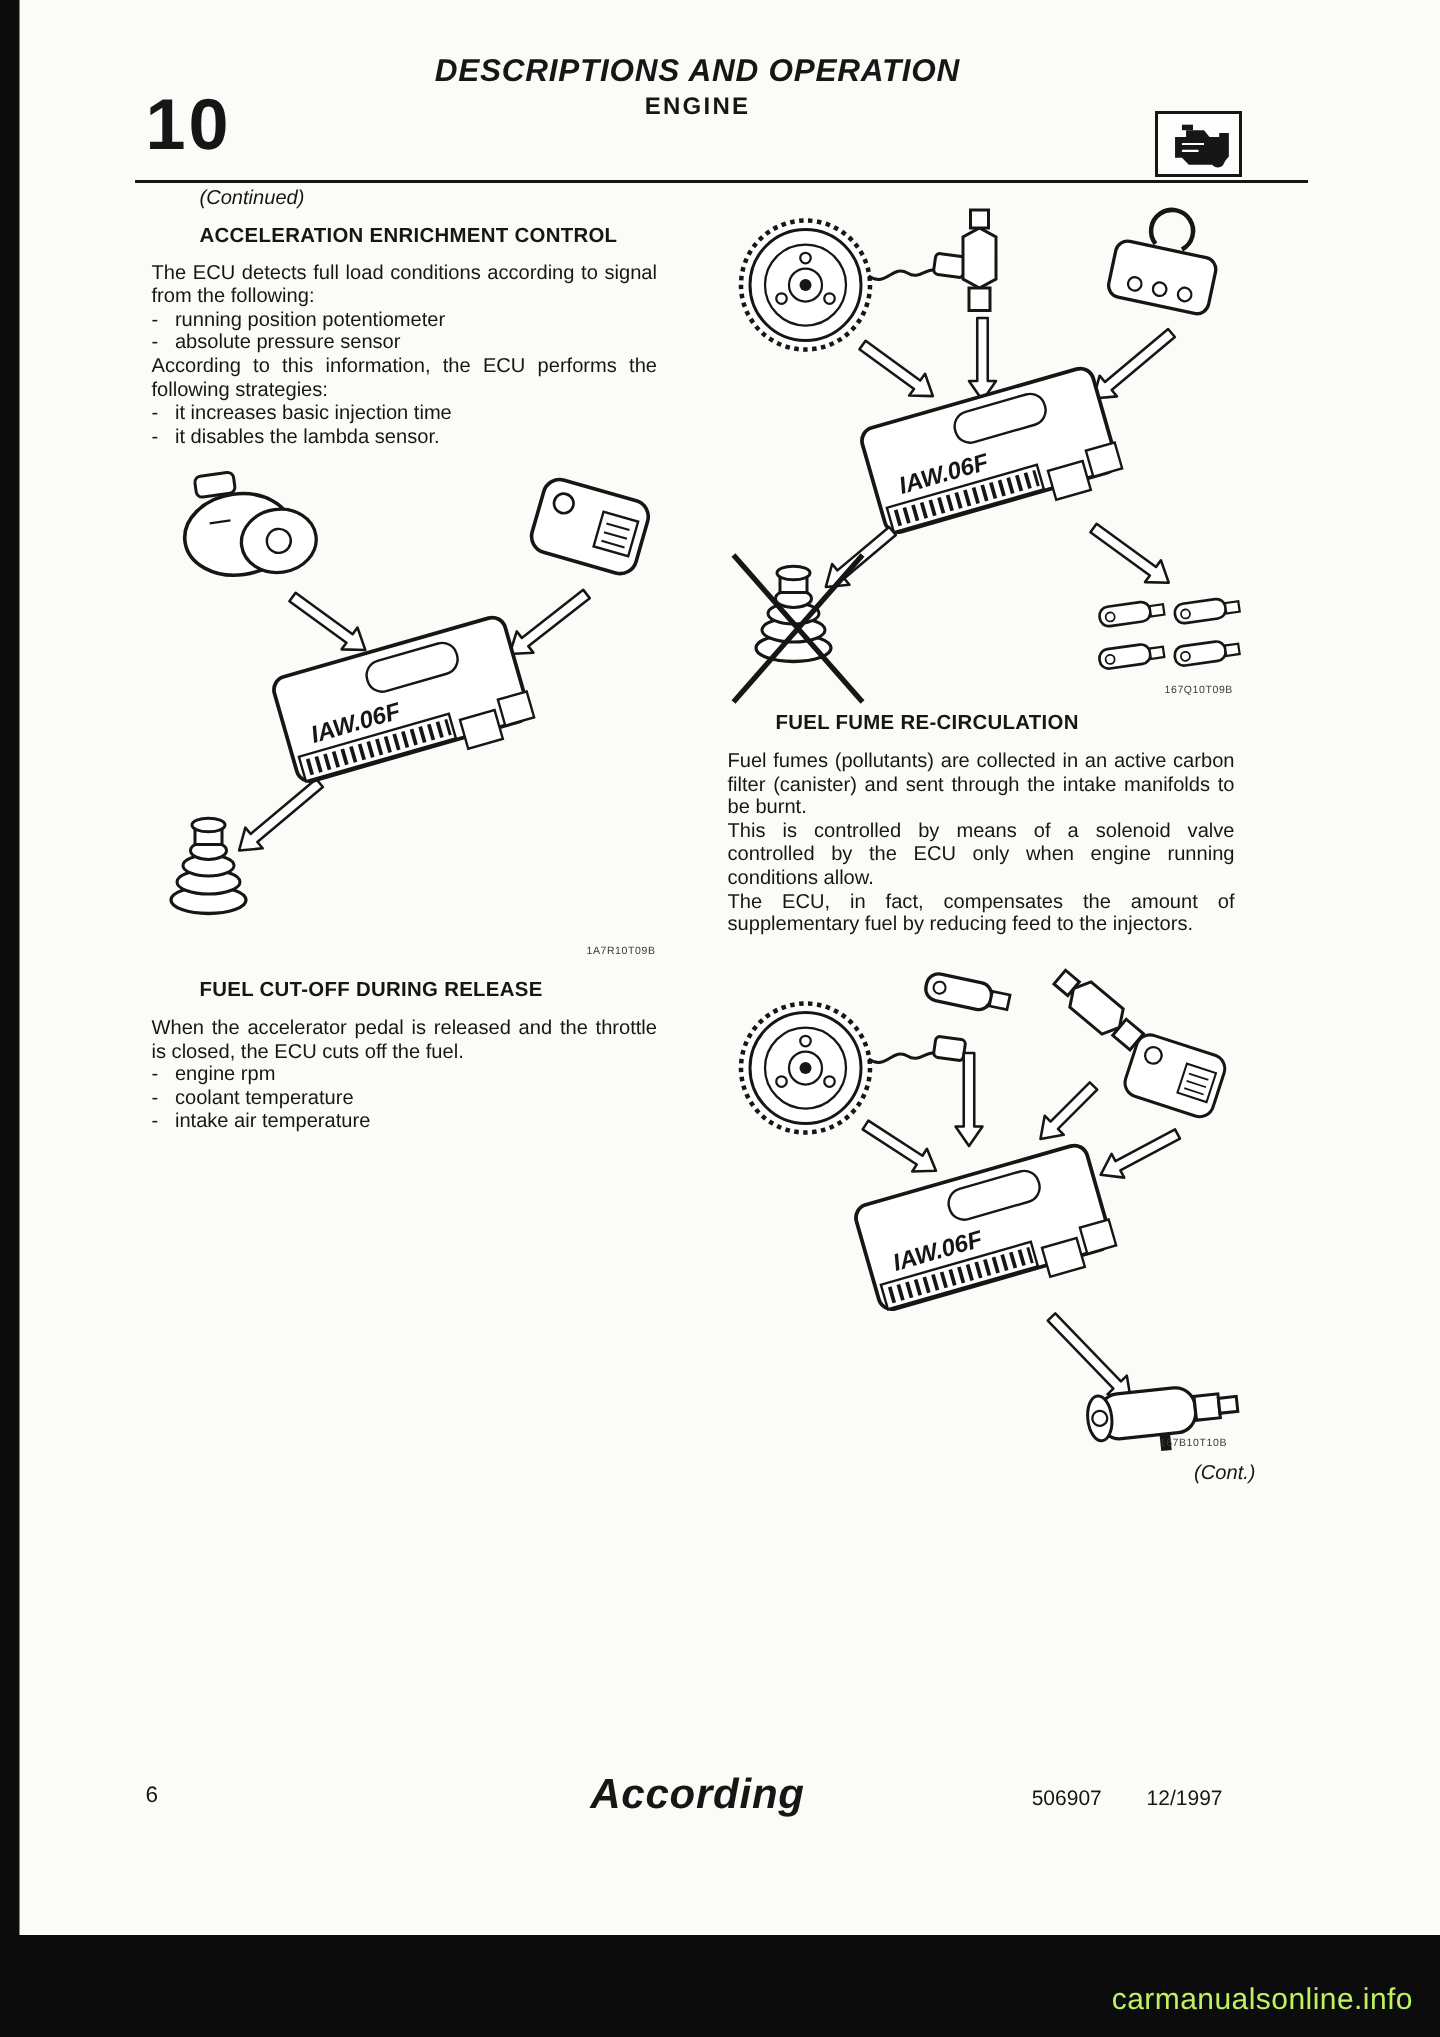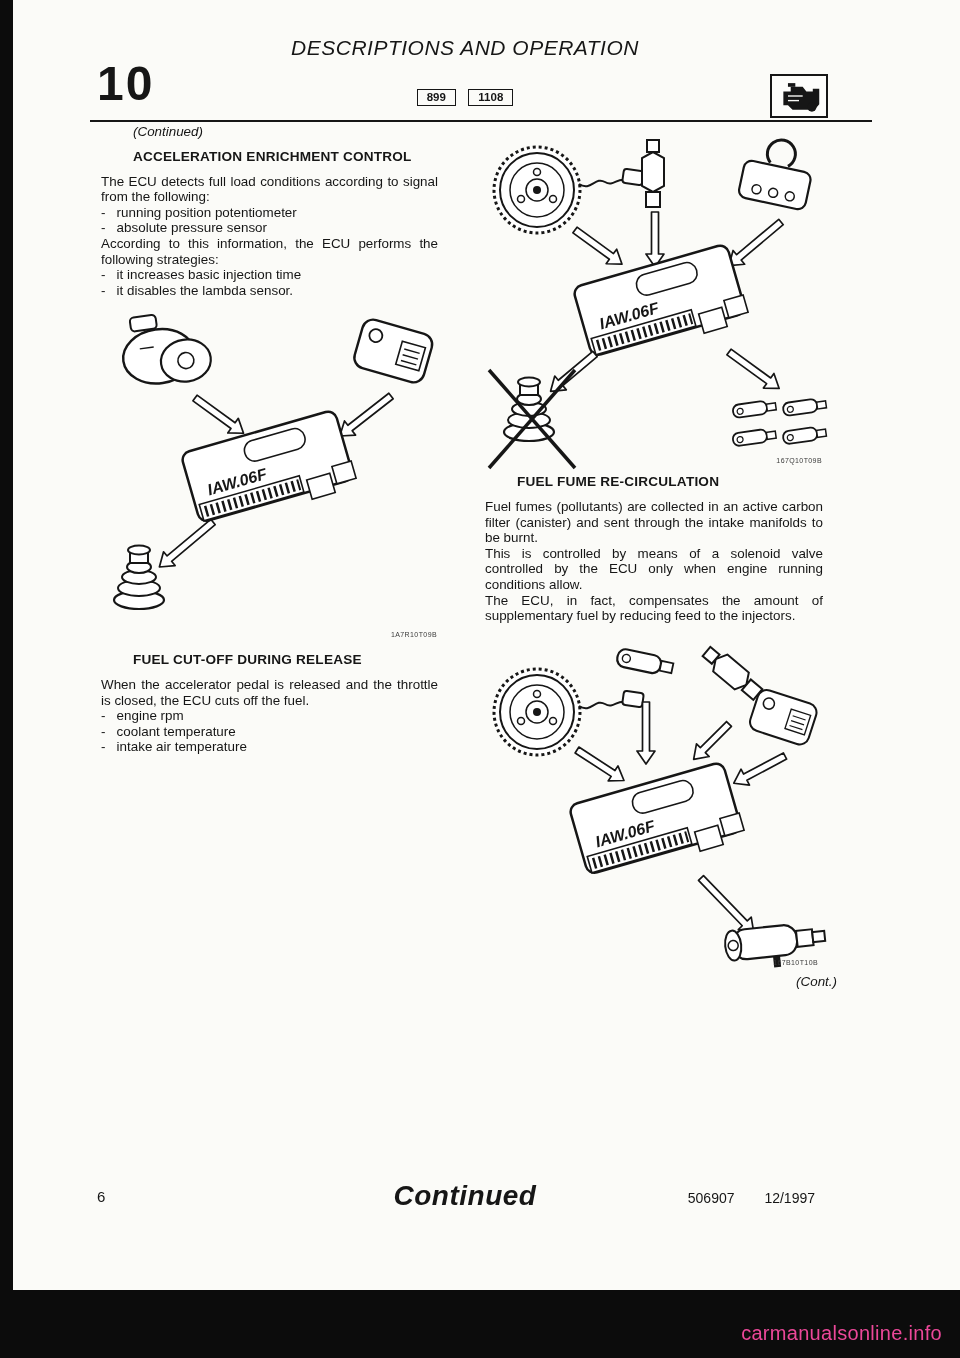--- a/index.html
+++ b/index.html
@@ -12,21 +12,21 @@
   }
   .page {
     position:absolute; left:13px; top:0;
     width:947px; height:1290px;
     background:#fbfbf8;
   }
   .abs { position:absolute; }
 
   
   .center-band { left:0; width:904px; text-align:center; }
-  .section-title { top:36px; font-size:21px; font-weight:normal; font-style:italic; letter-spacing:.5px; }
+  .section-title { top:36px; font-size:21px; font-weight:bold; font-style:italic; letter-spacing:.5px; }
   .engine-title { top:63px; font-size:16px; font-weight:bold; letter-spacing:1.5px; }
   .chapter-num { left:84px; top:60px; font-size:48px; font-weight:bold; letter-spacing:2px; line-height:1; }
   .code-boxes { top:87px; }
   .code-box { display:inline-block; border:1.5px solid #161616; font-size:11.5px; font-weight:bold; padding:1px 9px 2px; margin:0 4px; background:#fbfbf8; }
   .engine-icon-box { left:757px; top:74px; width:58px; height:44px; border:2.5px solid #161616; background:#fdfdfb; display:flex; align-items:center; justify-content:center; }
   .rule { left:77px; top:120px; width:782px; height:2px; background:#161616; }
 
   
   .body-text { font-size:13.4px; line-height:15.6px; text-align:justify; }
   .bullet { white-space:pre-wrap; text-align:left; }
@@ -43,38 +43,35 @@
   .right-text-1 { left:472px; top:474px; width:338px; }
   .diagram-3 { left:468px; top:626px; width:356px; height:342px; }
   .cont-note { left:468px; top:974px; width:356px; text-align:right; font-size:13.4px; font-style:italic; }
 
   
   .page-num { left:84px; top:1188px; font-size:15px; }
   .brand { top:1180px; font-size:28px; font-weight:bold; font-style:italic; letter-spacing:.5px; }
   .doc-ref { left:560px; top:1190px; width:242px; text-align:right; font-size:14px; }
   .doc-ref .gap { margin-left:26px; }
 
-  .watermark { right:18px; bottom:13px; color:#ec4899; font-size:20px; letter-spacing:.3px; }
+  .watermark { right:18px; bottom:13px; color:#bef264; font-size:20px; letter-spacing:.3px; }
 
   svg { display:block; font-family:inherit; }
   .arw { fill:#ffffff; stroke:#161616; stroke-width:1.7; stroke-linejoin:round; }
   .ln { stroke:#161616; fill:#ffffff; }
   .ecu-label { font-size:16px; font-style:italic; font-weight:bold; fill:#161616; }
 </style>
 </head>
 <body>
 
 <div class="page">
 
   <div class="abs center-band section-title">DESCRIPTIONS AND OPERATION</div>
+  <div class="abs center-band engine-title">ENGINE</div>
   <div class="abs chapter-num">10</div>
-  <div class="abs center-band code-boxes">
-    <span class="code-box">899</span>
-    <span class="code-box">1108</span>
-  </div>
   <div class="abs engine-icon-box">
     <svg width="46" height="34" viewBox="0 0 50 36">
       <path d="M8,13 h8 v-5 h13 l4,5 h7 v-3 h7 v17 l-5,6 H18 l-5,-5 H8 z" fill="#161616"></path>
       <rect x="13" y="4" width="8" height="4" fill="#161616"></rect>
       <circle cx="39" cy="30" r="5" fill="#161616"></circle>
       <line x1="13" y1="18" x2="29" y2="18" stroke="#fbfbf8" stroke-width="1.5"></line>
       <line x1="13" y1="23" x2="25" y2="23" stroke="#fbfbf8" stroke-width="1.5"></line>
     </svg>
   </div>
   <div class="abs rule"></div>
@@ -305,20 +302,20 @@
         <rect class="ln" x="46" y="-5" width="12" height="10" stroke-width="2"></rect>
         <line x1="8" y1="15" x2="8" y2="26" stroke="#161616" stroke-width="7"></line>
       </g>
     </svg>
     <div class="abs caption" style="right:19px; bottom:2px;">167B10T10B</div>
   </div>
 
   <div class="abs cont-note">(Cont.)</div>
 
   <div class="abs page-num">6</div>
-  <div class="abs center-band brand">Continued</div>
+  <div class="abs center-band brand">According</div>
   <div class="abs doc-ref">
     <span>506907</span>
     <span class="gap">12/1997</span>
   </div>
 </div>
 
 <div class="abs watermark">carmanualsonline.info</div>
 
 </body></html>

